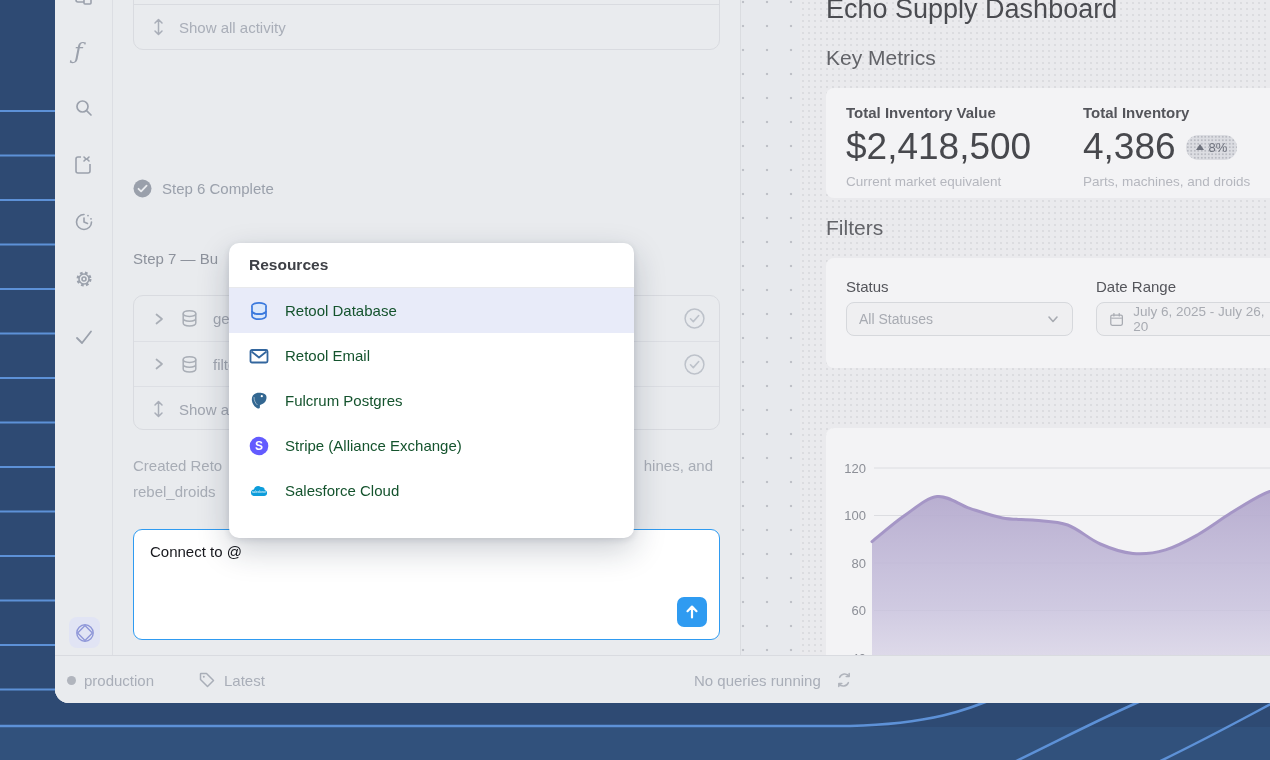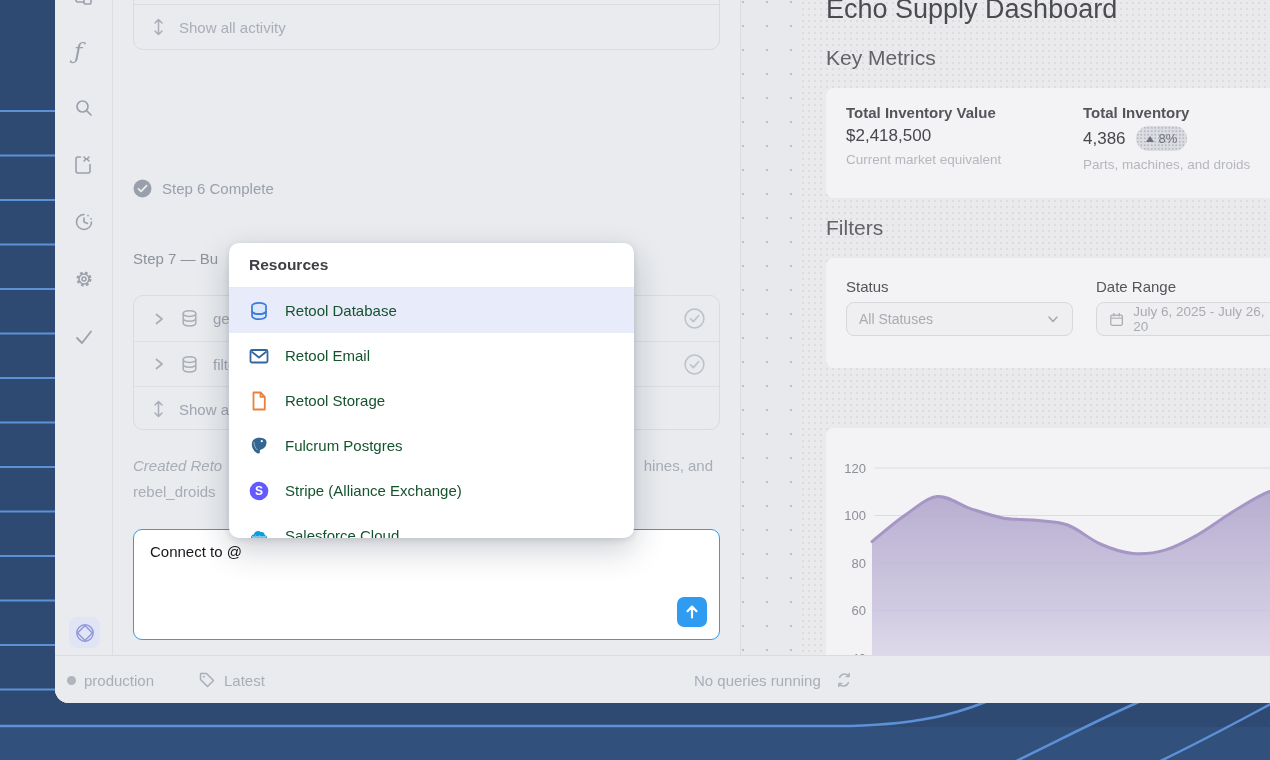--- a/index.html
+++ b/index.html
@@ -32,21 +32,21 @@
   #chat-summary { position:absolute; left:20px; top:68px; width:566px;
     font-size:15px; line-height:26px; color:#a8adb6; }
   #step6-row { position:absolute; left:20px; top:179px; display:flex; align-items:center; gap:10px;
     color:#9aa0ab; font-size:15px; }
   #step7-heading { position:absolute; left:20px; top:250px; font-size:15px; color:#8d929c; }
   #activity-box { top:295px; height:135px; }
   .act-row { height:45px; display:flex; align-items:center; padding:0 16px 0 18px; gap:14px;
     color:#a0a5af; font-size:15px; position:relative; }
   .act-row + .act-row { border-top:1px solid #dddfe4; }
   .act-check { position:absolute; right:14px; top:12px; }
-  #created-line1-left { position:absolute; left:20px; top:457px; font-size:15px; color:#a8adb6;font-style:italic; }
+  #created-line1-left { position:absolute; left:20px; top:457px; font-size:15px; color:#a8adb6; }
   #created-line1-right { position:absolute; left:20px; top:457px; width:580px; text-align:right;
     font-size:15px; color:#a8adb6; }
   #created-line2 { position:absolute; left:20px; top:483px; font-size:15px; color:#a8adb6; }
 
   #composer { position:absolute; left:20px; top:529px; width:587px; height:111px; background:#ffffff;
     border:1.5px solid #2f9bf1; border-radius:9px; }
   #composer-text { position:absolute; left:16px; top:13px; font-size:15px; color:#17181d; }
   #send-btn { position:absolute; right:12px; bottom:12px; width:30px; height:30px; border-radius:7px;
     background:#2f9bf1; display:flex; align-items:center; justify-content:center; border:none; cursor:pointer; }
 
@@ -58,21 +58,21 @@
 
   
   #dashboard { position:absolute; left:745px; top:0; right:-10px; bottom:0; background:#eaeaed;
     background-image:radial-gradient(rgba(120,124,135,0.13) 1px, transparent 1.4px);
     background-size:6px 6px; }
   #dash-title { position:absolute; left:26px; top:-6px; font-size:27px; font-weight:500; color:#4b4c51; }
   .dash-heading { position:absolute; left:26px; font-size:21px; font-weight:500; color:#626368; }
   .dash-card { position:absolute; left:26px; right:0; height:110px; background:#f3f3f5; border-radius:8px 0 0 8px; }
   .metric-label { font-size:15px; font-weight:700; color:#54555b; }
   .metric-value-row { display:flex; align-items:center; gap:10px; margin-top:5px; }
-  .metric-value { font-size:17px; font-weight:500; color:#47484d; }
+  .metric-value { font-size:37px; font-weight:500; color:#47484d; }
   .metric-sub { font-size:13.5px; color:#b5b7be; margin-top:6px; }
   #metric-badge { display:flex; align-items:center; gap:5px; padding:5px 10px; border-radius:13px;
     background-color:#dcdde2; font-size:13px; color:#6e727d;
     background-image:radial-gradient(rgba(150,152,162,0.5) .8px, transparent 1px); background-size:3.5px 3.5px; }
   #badge-tri { width:0; height:0; border-left:4.5px solid transparent; border-right:4.5px solid transparent;
     border-bottom:6px solid #6e727d; }
   .filter-label { position:absolute; top:20px; font-size:15px; font-weight:500; color:#54555b; }
   .filter-control { position:absolute; top:44px; height:34px; background:#efeff1; border:1px solid #d6d8dc;
     border-radius:8px; display:flex; align-items:center; padding:12px 12px; gap:9px;
     font-size:14px; color:#a8abb2; }
@@ -349,29 +349,20 @@
               <svg width="20" height="20" viewBox="0 0 20 20">
                 <rect x="1.5" y="4" width="17" height="12.5" rx="1.5" fill="#ffffff" stroke="#33669e" stroke-width="1.8"></rect>
                 <path d="M2.5,5.5 L10,11.5 L17.5,5.5" fill="none" stroke="#33669e" stroke-width="1.8" stroke-linejoin="round"></path>
               </svg>
             </span>
             <span>Retool Email</span>
           </div>
           <div class="res-item">
             <span class="res-ic">
               <svg width="20" height="20" viewBox="0 0 20 20">
-                <path d="M4.5,1.5 H11.5 L15.8,5.8 V18.5 H4.5 Z" fill="#ffffff" stroke="#e8823c" stroke-width="1.8" stroke-linejoin="round"></path>
-                <path d="M11.5,1.5 V5.8 H15.8" fill="none" stroke="#e8823c" stroke-width="1.8" stroke-linejoin="round"></path>
-              </svg>
-            </span>
-            <span>Retool Storage</span>
-          </div>
-          <div class="res-item">
-            <span class="res-ic">
-              <svg width="20" height="20" viewBox="0 0 20 20">
                 <path d="M10,1.8 C5,1.8 2.3,5.2 2.9,9.4 C3.4,13.3 6.1,16.6 8.9,17.4 C10.2,17.8 11.1,17 10.9,15.6 C10.7,14.2 11,13.7 12.2,13.4 C15.5,12.5 17.7,9.5 17.5,6 C17.3,2.8 13.9,1.8 10,1.8 Z" fill="#336791"></path>
                 <circle cx="12.8" cy="5.2" r="1.1" fill="#ffffff"></circle>
                 <path d="M5,6 C5,9.5 6.5,12.5 8.5,14" fill="none" stroke="#ffffff" stroke-width="0.9" opacity="0.55"></path>
               </svg>
             </span>
             <span>Fulcrum Postgres</span>
           </div>
           <div class="res-item">
             <span class="res-ic">
               <svg width="20" height="20" viewBox="0 0 20 20">

